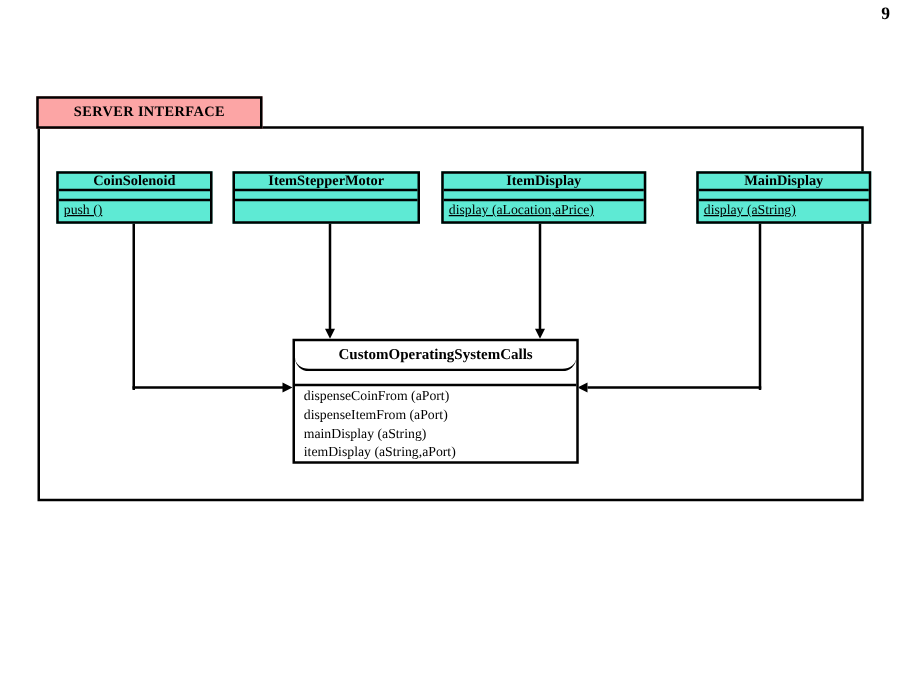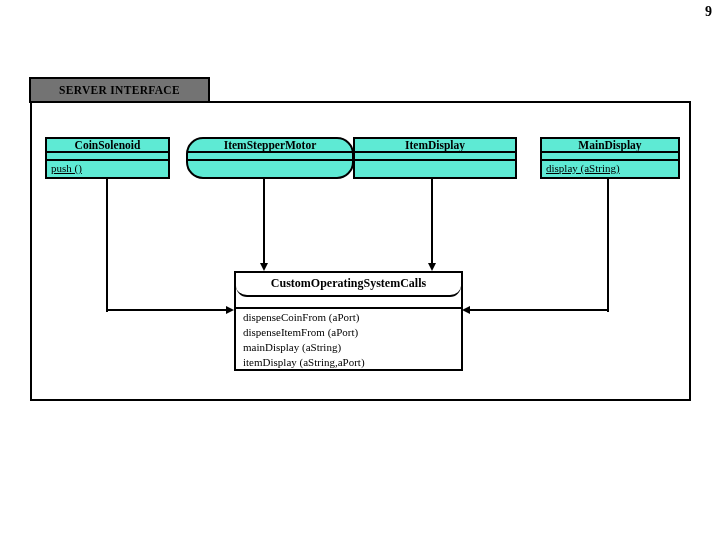--- a/index.html
+++ b/index.html
@@ -18,21 +18,21 @@
     top: 4px;
     right: 8px;
     font-weight: bold;
     font-size: 14px;
   }
   
   .pkg-tab {
     position: absolute;
     left: 29px; top: 77px;
     width: 181px; height: 26px;
-    background: #737373;
+    background: #fca5a5;
     border: 2px solid #000;
     display: flex; align-items: center; justify-content: center;
     font-weight: bold; font-size: 11.5px;
     letter-spacing: 0.3px;
     z-index: 3;
   }
   .pkg-body {
     position: absolute;
     left: 30px; top: 101px;
     width: 661px; height: 300px;
@@ -61,23 +61,23 @@
     border-bottom: 2px solid #000;
   }
   .uml-method {
     flex: 1;
     font-size: 11px; line-height: 15px;
     padding-left: 4px;
     text-decoration: underline;
     overflow: hidden; white-space: nowrap;
   }
   .c0 { left: 45px;  width: 125px; }
-  .c1 { left: 186px; width: 168px; border-radius: 17px; }
+  .c1 { left: 186px; width: 150px; }
   .c2 { left: 353px; width: 164px; }
-  .c3 { left: 540px; width: 140px; }
+  .c3 { left: 557px; width: 140px; }
   
   .os-box {
     position: absolute;
     left: 234px; top: 271px;
     width: 229px; height: 100px;
     border: 2px solid #000;
     background: #ffffff;
     display: flex; flex-direction: column;
     z-index: 4;
   }
@@ -122,20 +122,21 @@
     <div class="uml-empty"></div>
     <div class="uml-method">push ()</div>
   </div>
   <div class="uml-class c1">
     <div class="uml-title">ItemStepperMotor</div>
     <div class="uml-empty"></div>
   </div>
   <div class="uml-class c2">
     <div class="uml-title">ItemDisplay</div>
     <div class="uml-empty"></div>
+    <div class="uml-method">display (aLocation,aPrice)</div>
   </div>
   <div class="uml-class c3">
     <div class="uml-title">MainDisplay</div>
     <div class="uml-empty"></div>
     <div class="uml-method">display (aString)</div>
   </div>
 
   <div class="os-box">
     <div class="os-title">CustomOperatingSystemCalls</div>
     <div class="os-empty"></div>

